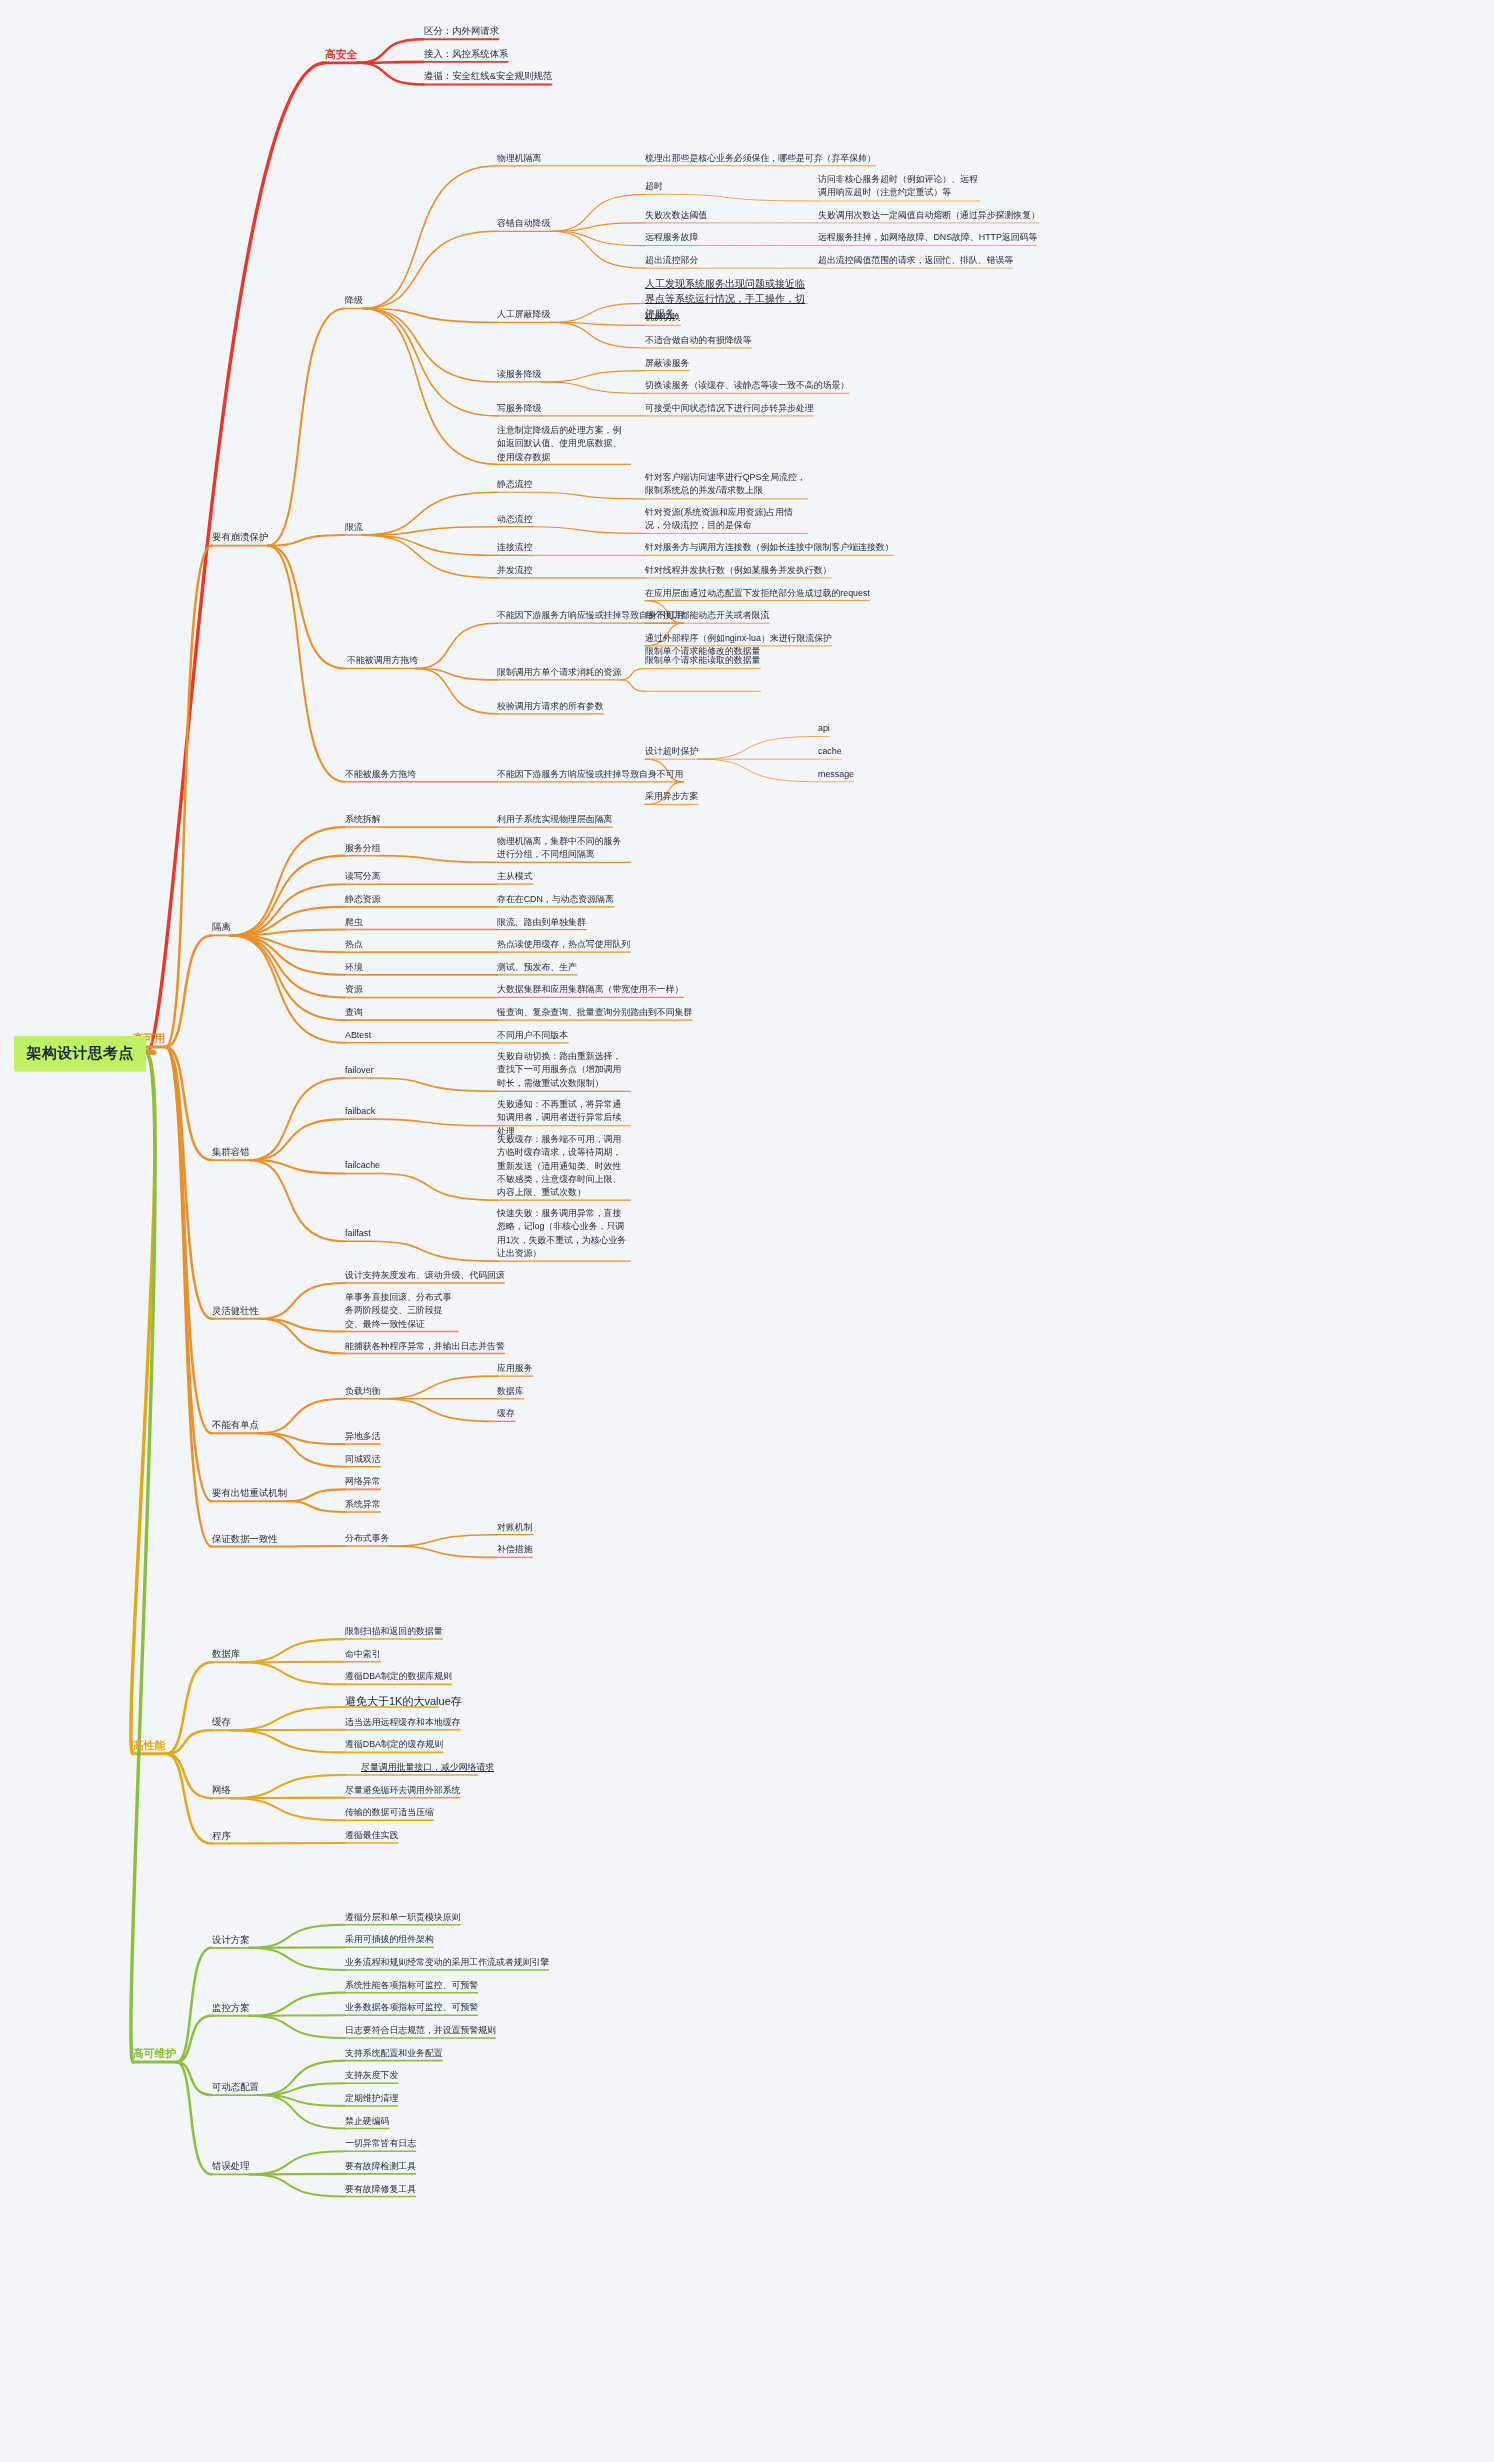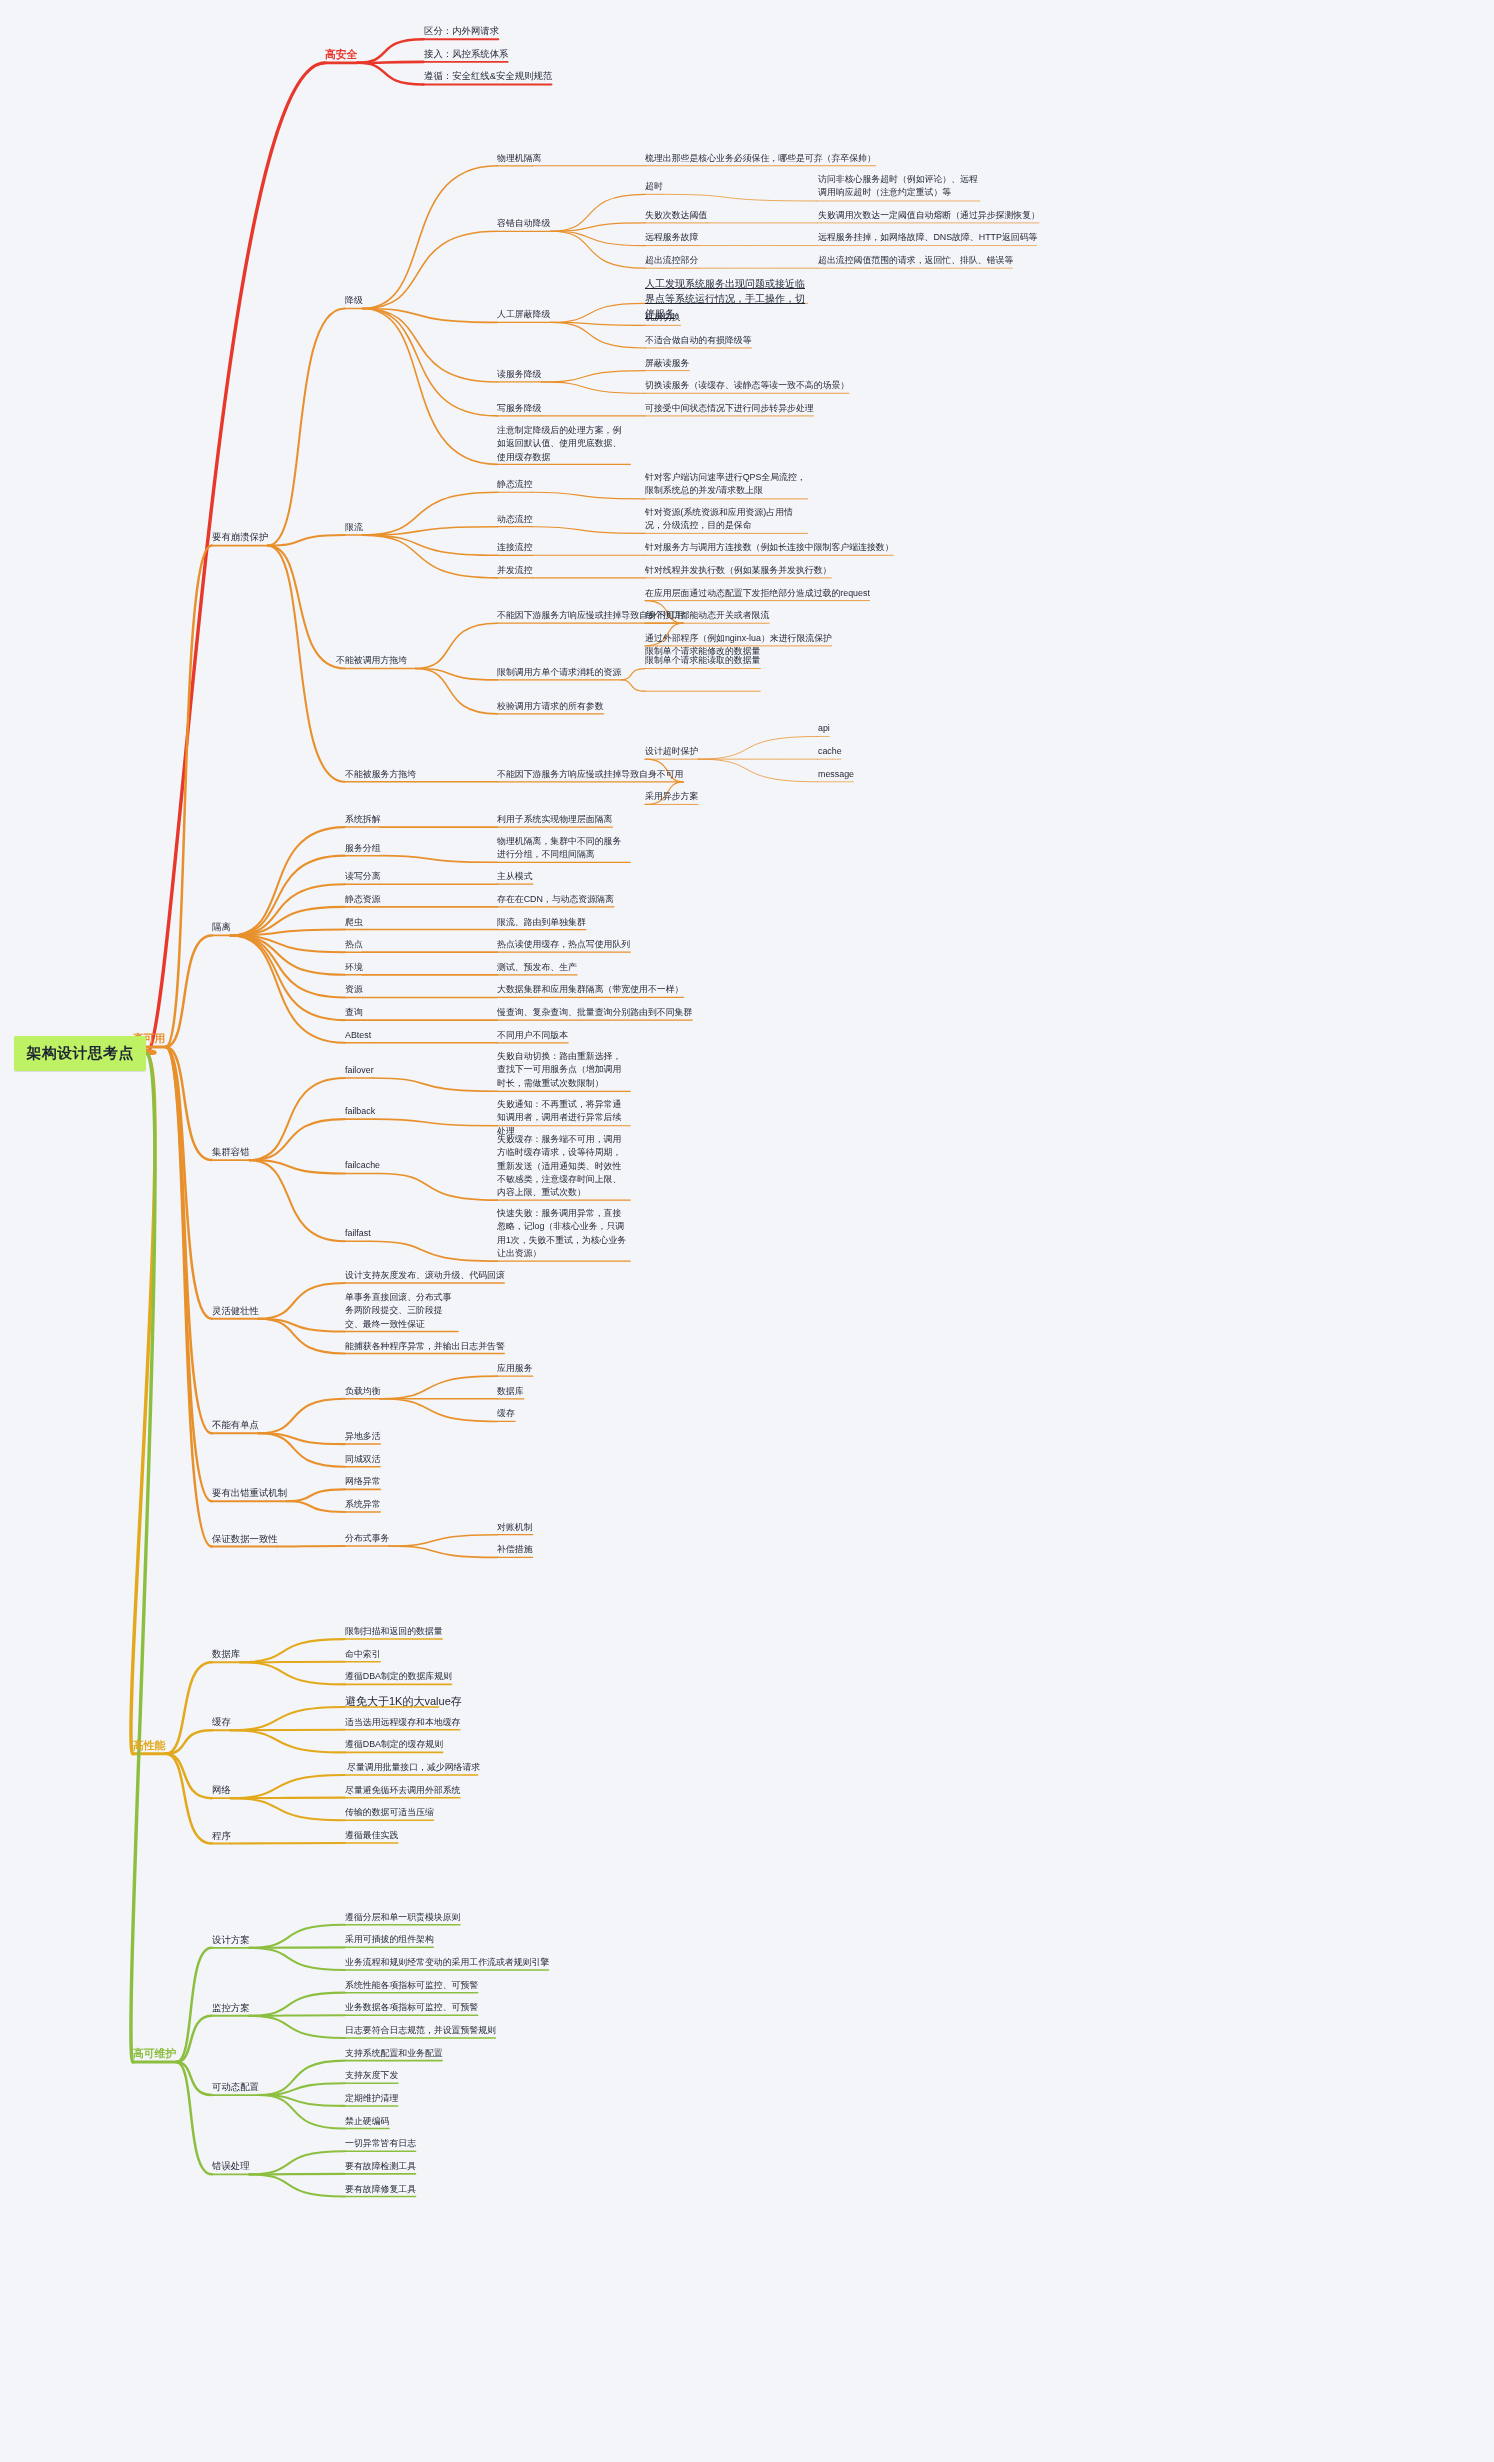--- a/index.html
+++ b/index.html
@@ -352,21 +352,21 @@
       <div class="node lv4 wrap" style="left: 497px; top: 424px; font-size: 8.9px; line-height: 1.5; width: 133px;">注意制定降级后的处理方案，例如返回默认值、使用兜底数据、使用缓存数据</div>
       <div class="node lv3 nowrap" style="left: 345px; top: 521px; font-size: 8.9px; line-height: 1.5;">限流</div>
       <div class="node lv4 nowrap" style="left: 497px; top: 478px; font-size: 8.9px; line-height: 1.5;">静态流控</div>
       <div class="node lv4 wrap" style="left: 645px; top: 471px; font-size: 8.9px; line-height: 1.5; width: 163px;">针对客户端访问速率进行QPS全局流控，限制系统总的并发/请求数上限</div>
       <div class="node lv4 nowrap" style="left: 497px; top: 513px; font-size: 8.9px; line-height: 1.5;">动态流控</div>
       <div class="node lv4 wrap" style="left: 645px; top: 506px; font-size: 8.9px; line-height: 1.5; width: 163px;">针对资源(系统资源和应用资源)占用情况，分级流控，目的是保命</div>
       <div class="node lv4 nowrap" style="left: 497px; top: 541px; font-size: 8.9px; line-height: 1.5;">连接流控</div>
       <div class="node lv4 nowrap" style="left: 645px; top: 541px; font-size: 8.9px; line-height: 1.5;">针对服务方与调用方连接数（例如长连接中限制客户端连接数）</div>
       <div class="node lv4 nowrap" style="left: 497px; top: 564px; font-size: 8.9px; line-height: 1.5;">并发流控</div>
       <div class="node lv4 nowrap" style="left: 645px; top: 564px; font-size: 8.9px; line-height: 1.5;">针对线程并发执行数（例如某服务并发执行数）</div>
-      <div class="node lv3 nowrap" style="left: 336px; top: 654px; font-size: 8.9px; line-height: 1.5;">不能被调用方拖垮</div>
+      <div class="node lv3 nowrap" style="left: 347px; top: 654px; font-size: 8.9px; line-height: 1.5;">不能被调用方拖垮</div>
       <div class="node lv4 nowrap" style="left: 497px; top: 609px; font-size: 8.9px; line-height: 1.5;">不能因下游服务方响应慢或挂掉导致自身不可用</div>
       <div class="node lv4 nowrap" style="left: 645px; top: 587px; font-size: 8.9px; line-height: 1.5;">在应用层面通过动态配置下发拒绝部分造成过载的request</div>
       <div class="node lv4 nowrap" style="left: 645px; top: 609px; font-size: 8.9px; line-height: 1.5;">每个接口都能动态开关或者限流</div>
       <div class="node lv4 nowrap" style="left: 645px; top: 632px; font-size: 8.9px; line-height: 1.5;">通过外部程序（例如nginx-lua）来进行限流保护</div>
       <div class="node lv4 nowrap" style="left: 497px; top: 666px; font-size: 8.9px; line-height: 1.5;">限制调用方单个请求消耗的资源</div>
       <div class="node lv4 nowrap" style="left: 645px; top: 654px; font-size: 8.9px; line-height: 1.5;">限制单个请求能读取的数据量</div>
       <div class="node lv4 nowrap" style="left: 645px; top: 645px; font-size: 8.9px; line-height: 1.5;">限制单个请求能修改的数据量</div>
       <div class="node lv4 nowrap" style="left: 497px; top: 700px; font-size: 8.9px; line-height: 1.5;">校验调用方请求的所有参数</div>
       <div class="node lv3 nowrap" style="left: 345px; top: 768px; font-size: 8.9px; line-height: 1.5;">不能被服务方拖垮</div>
       <div class="node lv4 nowrap" style="left: 497px; top: 768px; font-size: 8.9px; line-height: 1.5;">不能因下游服务方响应慢或挂掉导致自身不可用</div>
@@ -426,21 +426,21 @@
       <div class="node lv1 nowrap" style="left: 133px; top: 1737px; font-size: 10.8px; line-height: 1.5; color: rgb(227, 169, 29); font-weight: bold;">高性能</div>
       <div class="node lv2 nowrap" style="left: 212px; top: 1647px; font-size: 9.4px; line-height: 1.5;">数据库</div>
       <div class="node lv3 nowrap" style="left: 345px; top: 1625px; font-size: 8.9px; line-height: 1.5;">限制扫描和返回的数据量</div>
       <div class="node lv3 nowrap" style="left: 345px; top: 1648px; font-size: 8.9px; line-height: 1.5;">命中索引</div>
       <div class="node lv3 nowrap" style="left: 345px; top: 1670px; font-size: 8.9px; line-height: 1.5;">遵循DBA制定的数据库规则</div>
       <div class="node lv2 nowrap" style="left: 212px; top: 1715px; font-size: 9.4px; line-height: 1.5;">缓存</div>
       <div class="node lv3 nowrap" style="left: 345px; top: 1693px; font-size: 11px; line-height: 1.5;">避免大于1K的大value存</div>
       <div class="node lv3 nowrap" style="left: 345px; top: 1716px; font-size: 8.9px; line-height: 1.5;">适当选用远程缓存和本地缓存</div>
       <div class="node lv3 nowrap" style="left: 345px; top: 1738px; font-size: 8.9px; line-height: 1.5;">遵循DBA制定的缓存规则</div>
       <div class="node lv2 nowrap" style="left: 212px; top: 1783px; font-size: 9.4px; line-height: 1.5;">网络</div>
-      <div class="node lv3 nowrap" style="left: 347px; top: 1761px; font-size: 8.9px; line-height: 1.5;">尽量调用批量接口，减少网络请求</div>
+      <div class="node lv3 nowrap" style="left: 361px; top: 1761px; font-size: 8.9px; line-height: 1.5; text-decoration: underline;">尽量调用批量接口，减少网络请求</div>
       <div class="node lv3 nowrap" style="left: 345px; top: 1784px; font-size: 8.9px; line-height: 1.5;">尽量避免循环去调用外部系统</div>
       <div class="node lv3 nowrap" style="left: 345px; top: 1806px; font-size: 8.9px; line-height: 1.5;">传输的数据可适当压缩</div>
       <div class="node lv2 nowrap" style="left: 212px; top: 1829px; font-size: 9.4px; line-height: 1.5;">程序</div>
       <div class="node lv3 nowrap" style="left: 345px; top: 1829px; font-size: 8.9px; line-height: 1.5;">遵循最佳实践</div>
       <div class="node lv1 nowrap" style="left: 133px; top: 2045px; font-size: 10.8px; line-height: 1.5; color: rgb(140, 191, 63); font-weight: bold;">高可维护</div>
       <div class="node lv2 nowrap" style="left: 212px; top: 1933px; font-size: 9.4px; line-height: 1.5;">设计方案</div>
       <div class="node lv3 nowrap" style="left: 345px; top: 1911px; font-size: 8.9px; line-height: 1.5;">遵循分层和单一职责模块原则</div>
       <div class="node lv3 nowrap" style="left: 345px; top: 1933px; font-size: 8.9px; line-height: 1.5;">采用可插拔的组件架构</div>
       <div class="node lv3 nowrap" style="left: 345px; top: 1956px; font-size: 8.9px; line-height: 1.5;">业务流程和规则经常变动的采用工作流或者规则引擎</div>
       <div class="node lv2 nowrap" style="left: 212px; top: 2001px; font-size: 9.4px; line-height: 1.5;">监控方案</div>

